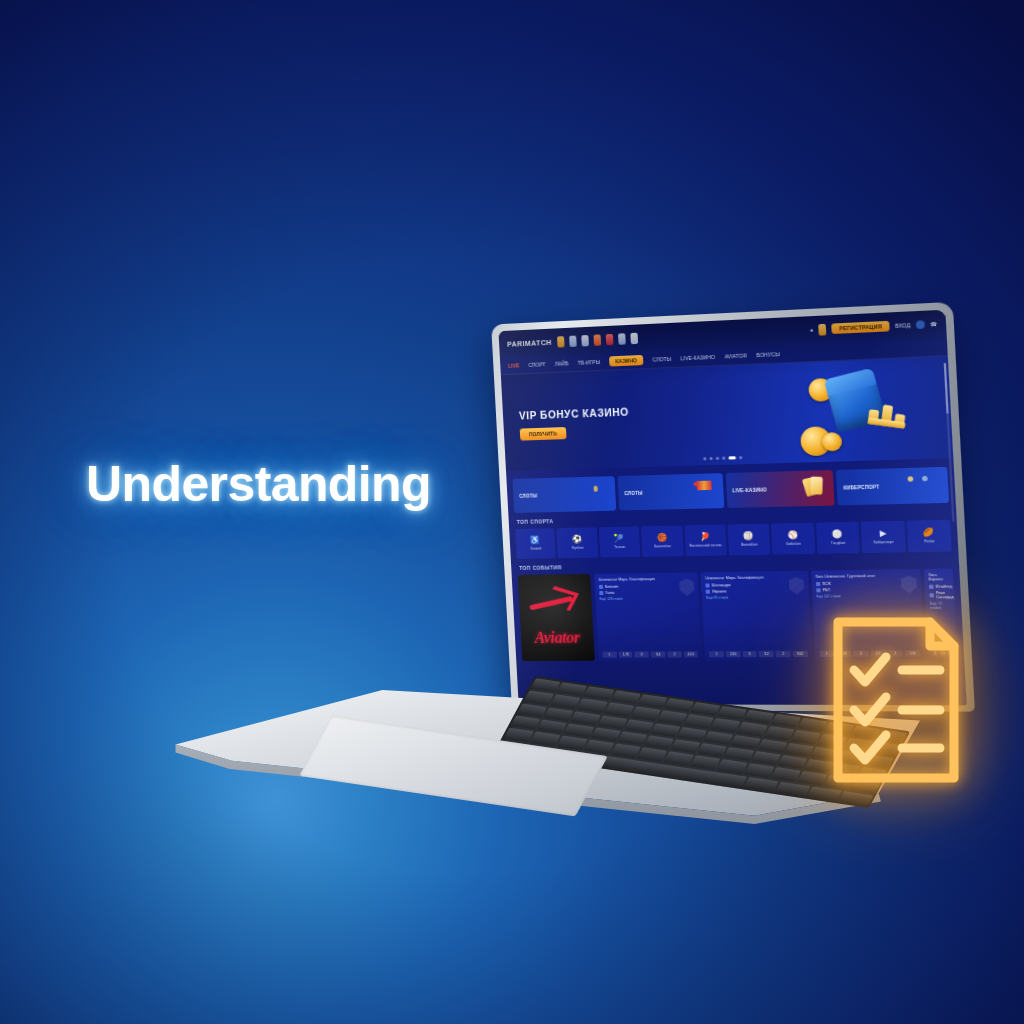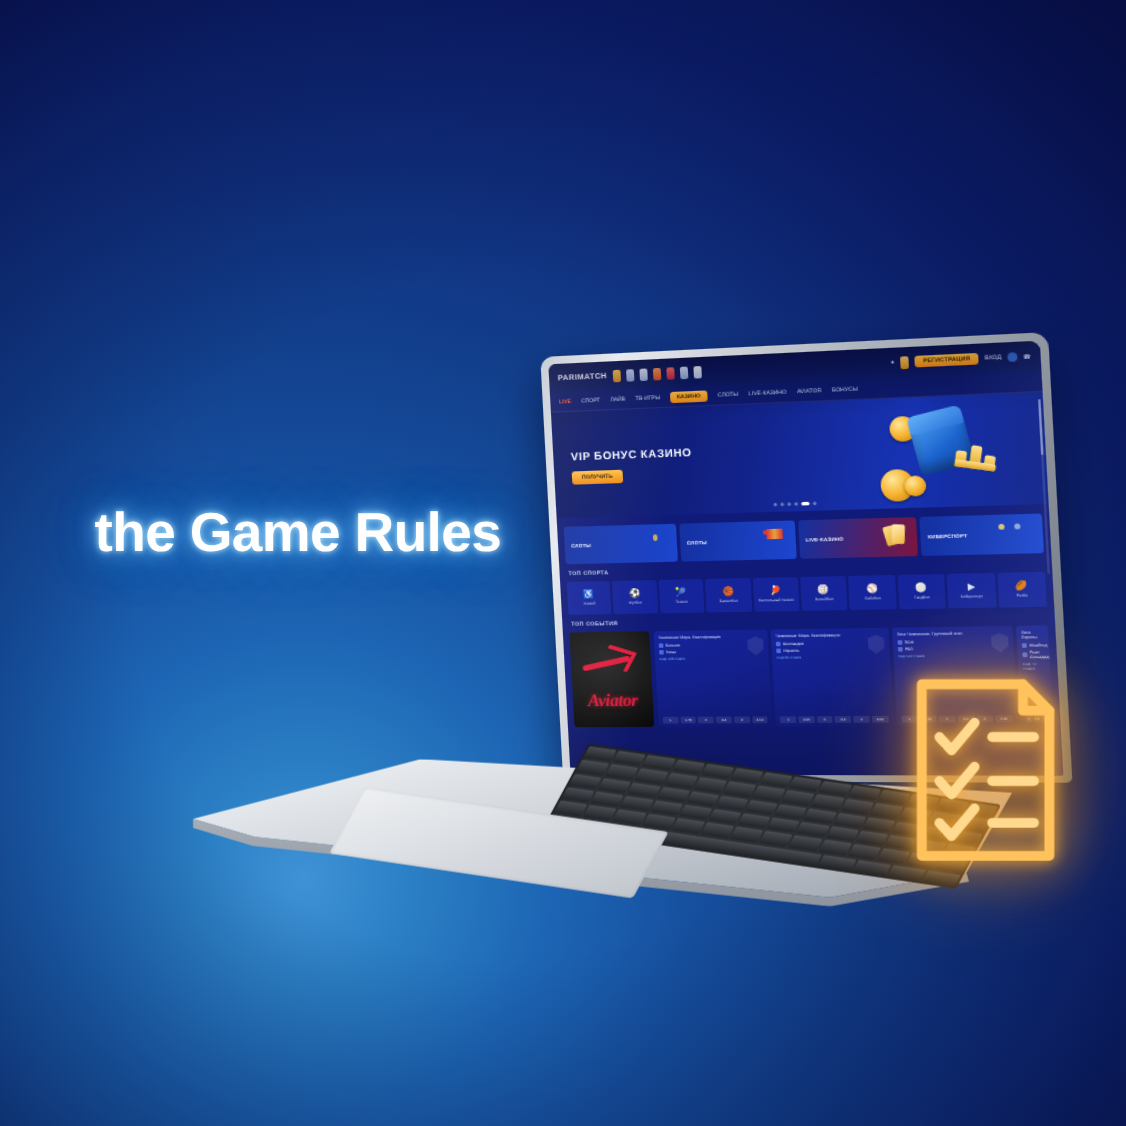--- a/index.html
+++ b/index.html
@@ -307,21 +307,21 @@
     pointer-events:none;
   }
 </style>
 </head>
 <body>
 
 <div class="bg"></div>
 <div class="bg-vig"></div>
 
 <div class="headline">
-  <span class="l2">the Game Rules</span>
+  <span>Understanding</span>
 </div>
 
 <div class="laptop">
 
   <div class="lid">
     <div class="lid-shell"></div>
     <div class="screen">
 
       <div class="site">
 

